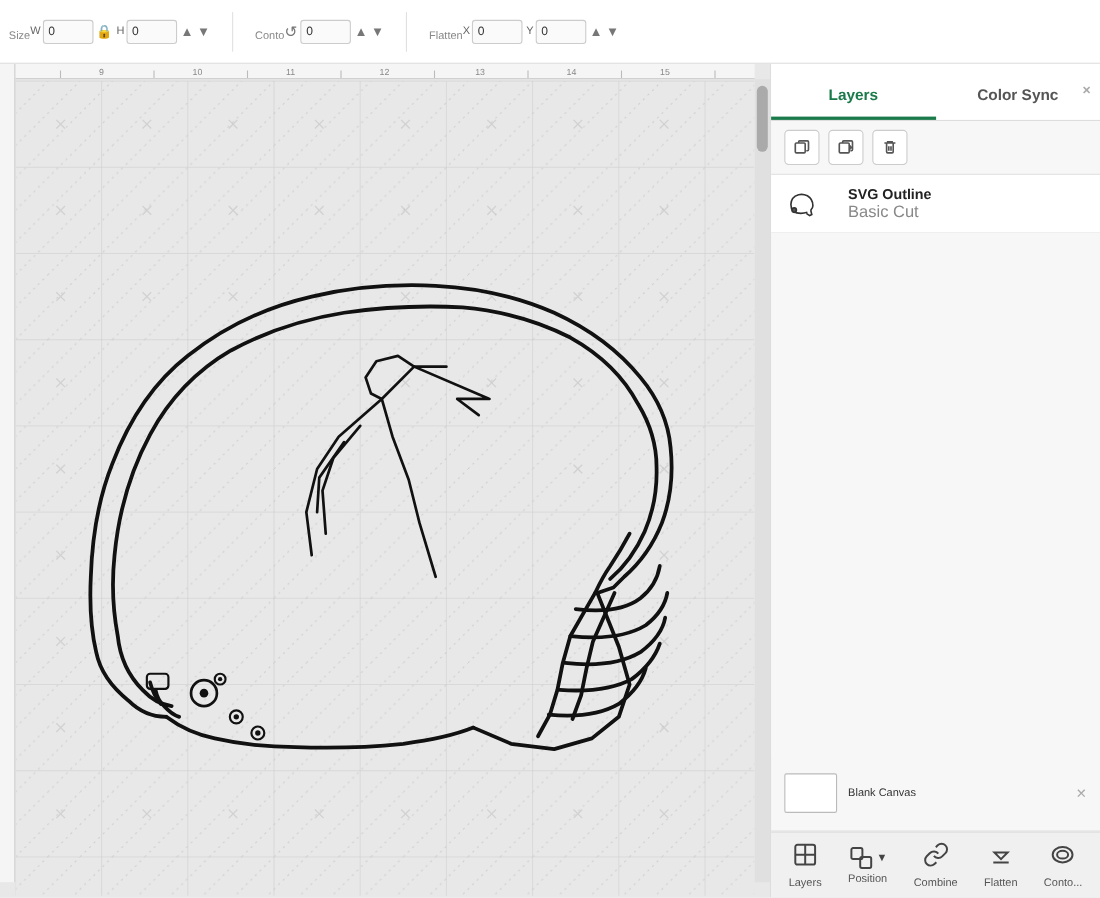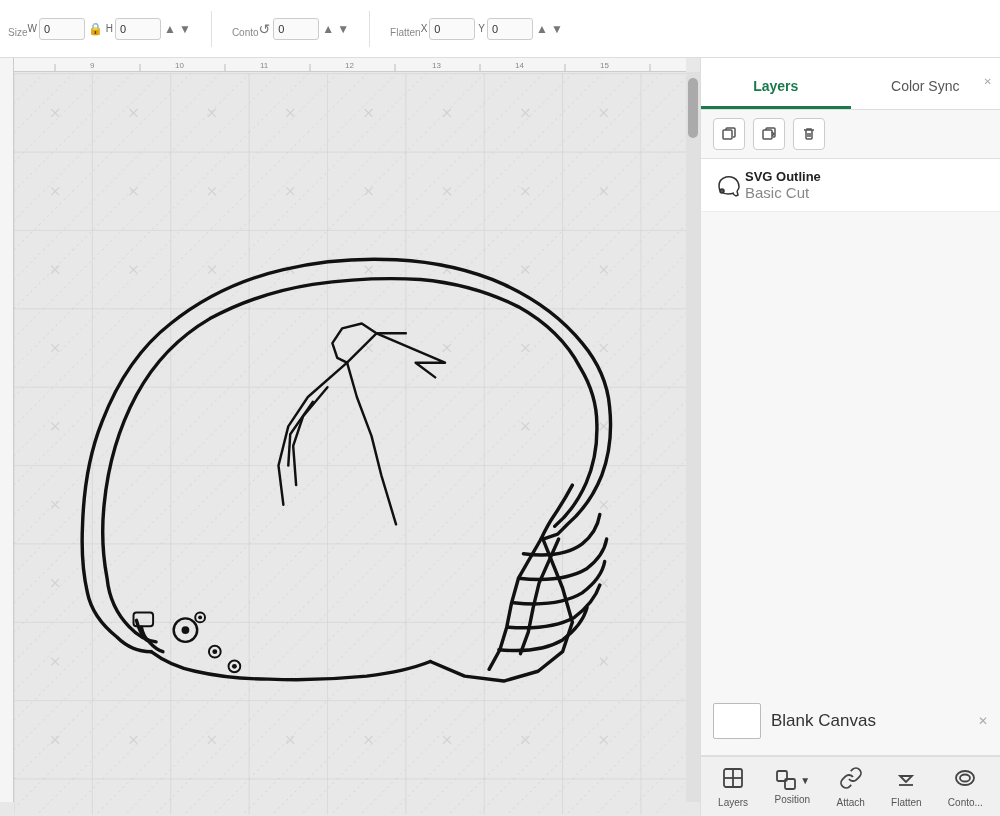--- a/index.html
+++ b/index.html
@@ -157,20 +157,21 @@
     }
     .panel-tab {
       flex: 1;
       text-align: center;
       padding: 10px 0 12px;
       font-size: 14px;
       color: #555;
       cursor: pointer;
       border-bottom: 3px solid transparent;
       position: relative;
+      font-weight: bold;
     }
     .panel-tab.active {
       color: #1a7a4a;
       font-weight: 600;
       border-bottom: 3px solid #1a7a4a;
     }
     .panel-tab-close {
       position: absolute;
       right: 8px;
       top: 8px;
@@ -200,21 +201,21 @@
       justify-content: center;
       font-size: 14px;
       color: #555;
     }
 
     
     .layer-item {
       display: flex;
       align-items: center;
       padding: 10px 12px;
-      gap: 0;
+      gap: 26px;
       background: #fff;
       border-bottom: 1px solid #eee;
       cursor: pointer;
     }
     .layer-icon {
       width: 32px;
       height: 32px;
       display: flex;
       align-items: center;
       justify-content: center;
@@ -243,21 +244,21 @@
       gap: 10px;
     }
     .blank-canvas-preview {
       width: 48px;
       height: 36px;
       border: 1px solid #bbb;
       background: #fff;
       border-radius: 2px;
     }
     .blank-canvas-label {
-      font-size: 17px;
+      font-size: 10px;
       color: #333;
     }
     .bottom-action {
       display: flex;
       flex-direction: column;
       align-items: center;
       gap: 2px;
       cursor: pointer;
       padding: 4px 6px;
     }
@@ -675,21 +676,21 @@
         <span class="bottom-action-label">Position</span>
       </div>
 
       <div class="bottom-action">
         <div class="bottom-action-icon">
           <svg width="24" height="24" viewBox="0 0 24 24" fill="none" stroke="#444" stroke-width="1.8">
             <path d="M10 13a5 5 0 007.54.54l3-3a5 5 0 00-7.07-7.07l-1.72 1.71"></path>
             <path d="M14 11a5 5 0 00-7.54-.54l-3 3a5 5 0 007.07 7.07l1.71-1.71"></path>
           </svg>
         </div>
-        <span class="bottom-action-label">Attach</span>
+        <span class="bottom-action-label">Combine</span>
       </div>
 
       <div class="bottom-action">
         <div class="bottom-action-icon">
           <svg width="24" height="24" viewBox="0 0 24 24" fill="none" stroke="#444" stroke-width="1.8">
             <path d="M12 16l-6-6h12l-6 6z"></path>
             <line x1="5" y1="19" x2="19" y2="19"></line>
           </svg>
         </div>
         <span class="bottom-action-label">Flatten</span>

